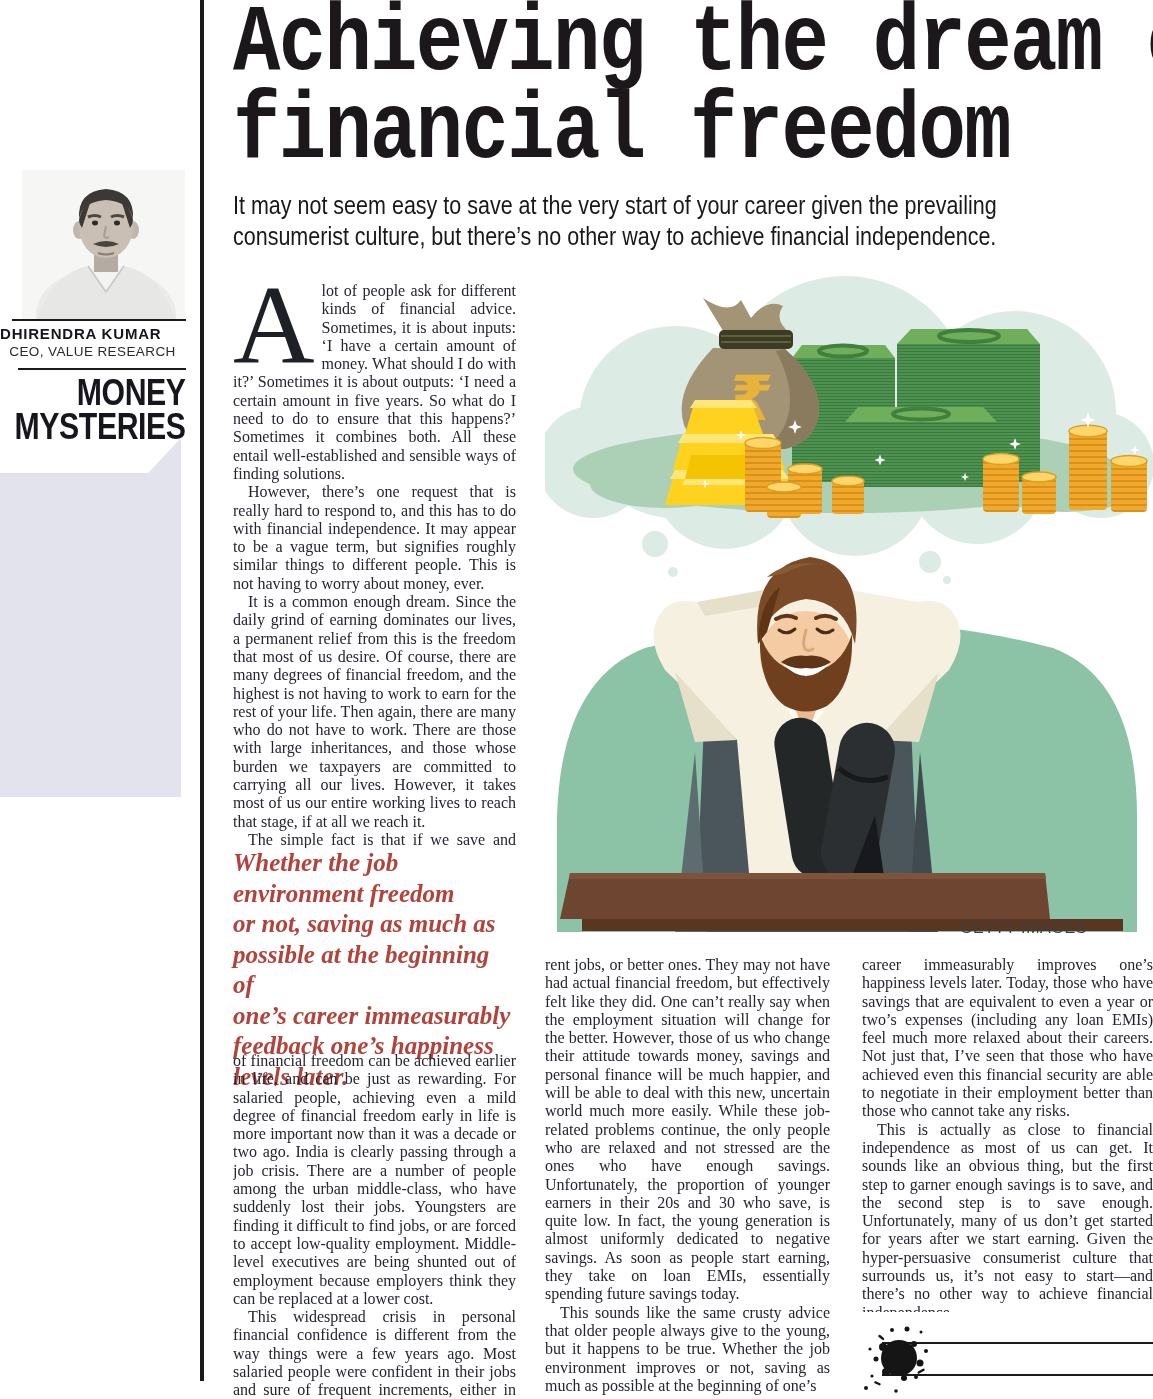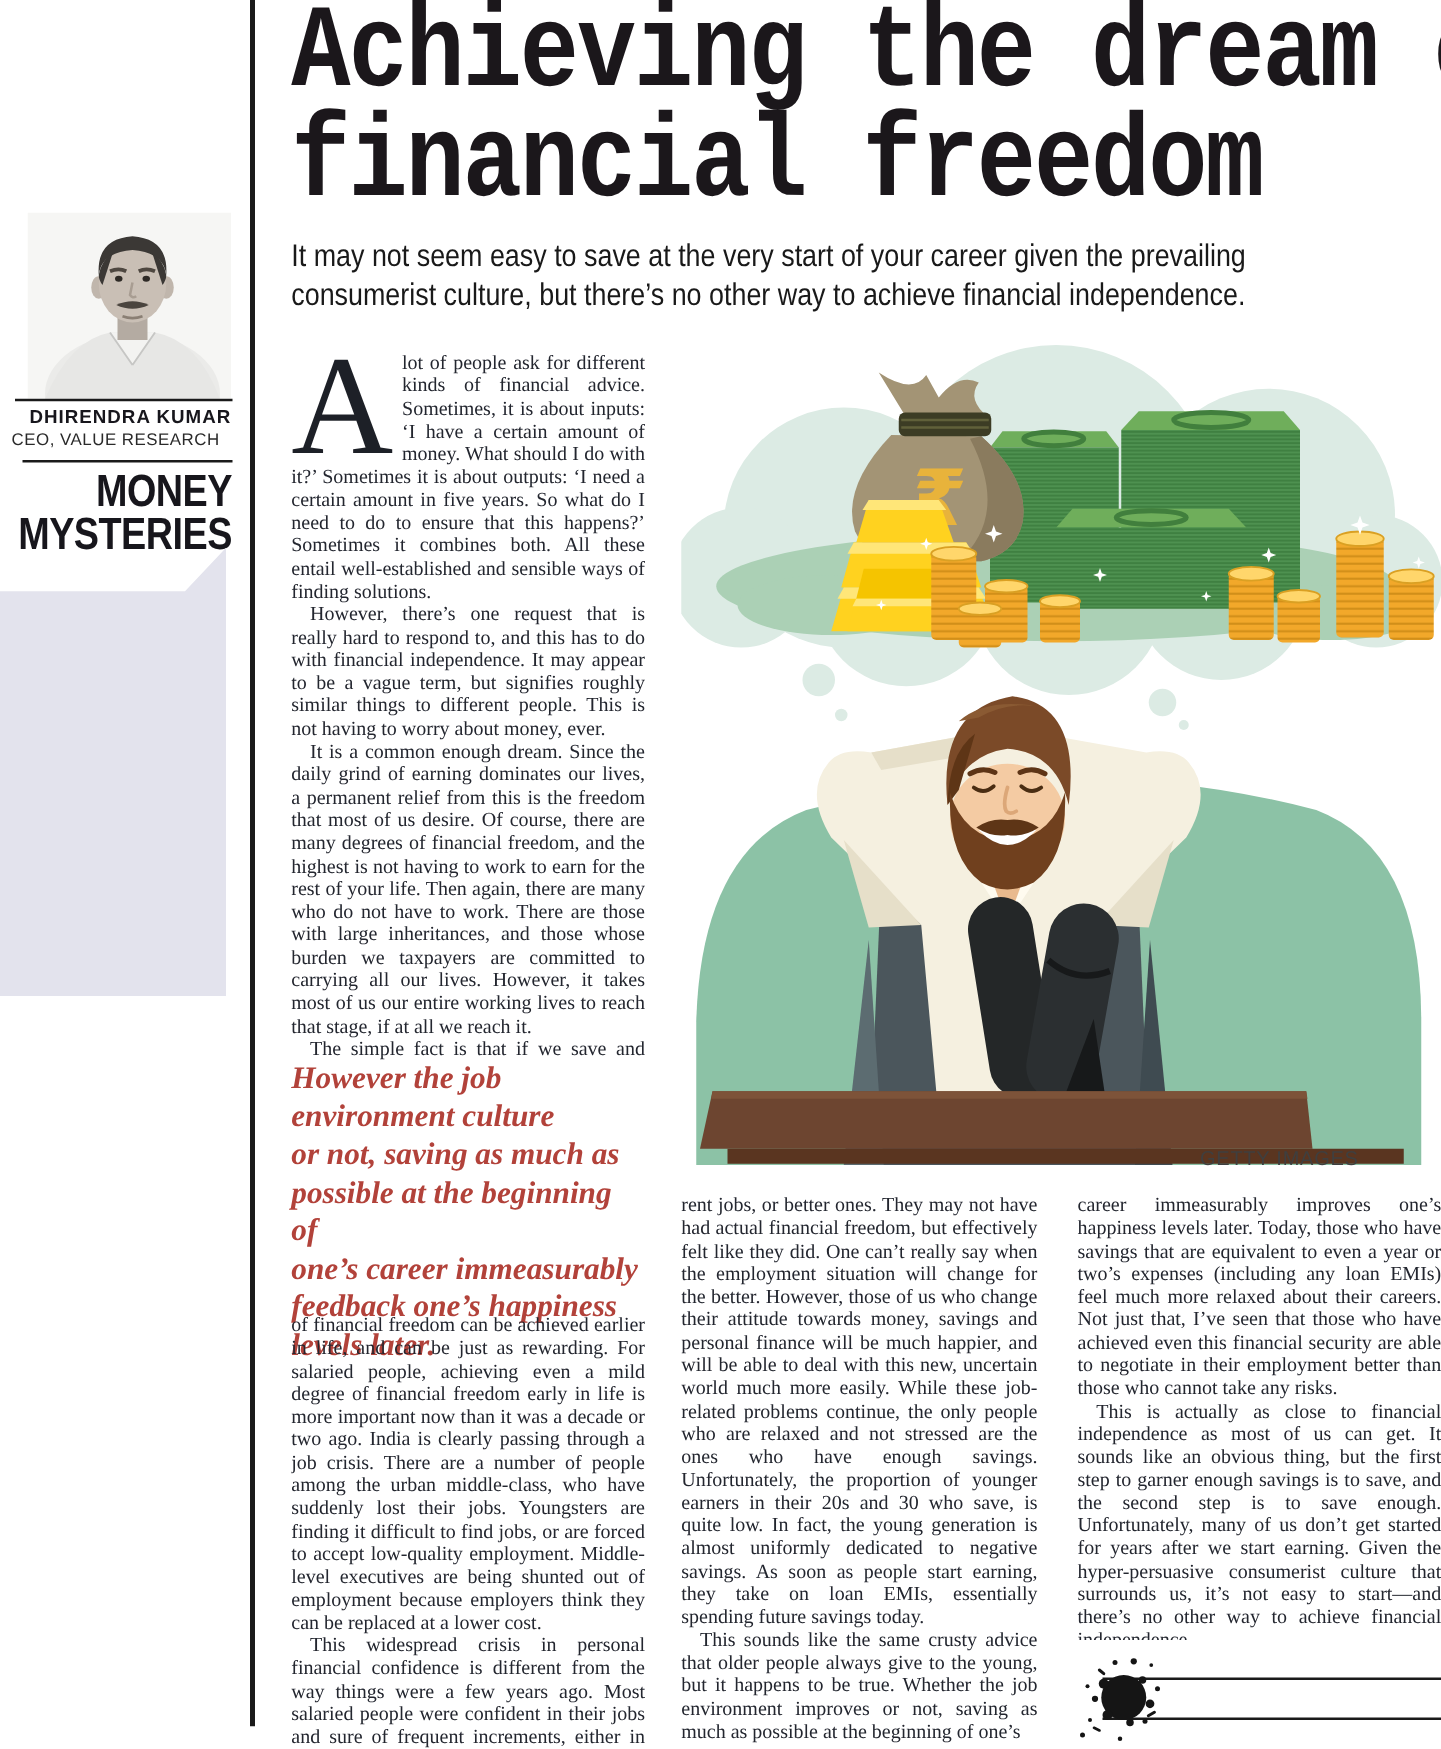--- a/index.html
+++ b/index.html
@@ -10,21 +10,21 @@
   #vrule{left:200px;top:0;width:3.5px;height:1381px;background:#1a1a1a;}
   
   #headline{left:233px;top:0px;width:920px;font-family:Liberation Mono, monospace;
             font-weight:bold;font-size:94px;line-height:88px;letter-spacing:-2px;color:#1b171b;}
   .condL{display:inline-block;transform:scaleX(0.84);transform-origin:0 50%;white-space:nowrap;}
   #subtitle{left:233px;top:190px;width:1020px;font-family:"Liberation Sans",sans-serif;
             font-size:25px;line-height:31px;color:#191919;transform:scaleX(0.86);transform-origin:0 0;}
   
   #photo{left:22px;top:170px;width:163px;height:149px;}
   #photo-rule{left:12px;top:319px;width:174px;height:2px;background:#1a1a1a;}
-  #author-name{left:0px;top:325px;width:185px;text-align:right;font-family:"Liberation Sans",sans-serif;
+  #author-name{left:0px;top:325px;width:185px;text-align:left;font-family:"Liberation Sans",sans-serif;
                font-weight:bold;font-size:15px;letter-spacing:0.8px;color:#17161c;}
   #author-title{left:0px;top:344px;width:185px;text-align:center;font-family:"Liberation Sans",sans-serif;
                 font-size:13.5px;letter-spacing:0.4px;color:#2a2a2a;}
   #author-rule{left:18px;top:368px;width:168px;height:2px;background:#1a1a1a;}
   #column-name{left:-20px;top:376px;width:206px;text-align:right;font-family:"Liberation Sans",sans-serif;
                font-weight:bold;font-size:36px;line-height:34px;letter-spacing:-0.5px;color:#17161c;}
   .condR{display:inline-block;transform:scaleX(0.84);transform-origin:100% 0;white-space:nowrap;}
   #callout-box{left:0;top:438px;width:181px;height:359px;background:#e3e3ed;
                clip-path:polygon(0 35px,148px 35px,181px 0,181px 359px,0 359px);}
   #callout-text{left:0px;top:512px;width:181px;}
@@ -251,22 +251,22 @@
   <div id="getty" class="abs">GETTY IMAGES</div>
 
   <div id="col1-top" class="abs bodycol">
     <p class="noindent"><span class="dropcap">A</span><span>lot of people ask for different kinds of financial advice. Sometimes, it is about inputs: ‘I have a certain amount of money. What should I do with it?’ Sometimes it is about outputs: ‘I need a certain amount in five years. So what do I need to do to ensure that this happens?’ Sometimes it combines both. All these entail well-established and sensible ways of finding solutions.</span></p>
     <p>However, there’s one request that is really hard to respond to, and this has to do with financial independence. It may appear to be a vague term, but signifies roughly similar things to different people. This is not having to worry about money, ever.</p>
     <p>It is a common enough dream. Since the daily grind of earning dominates our lives, a permanent relief from this is the freedom that most of us desire. Of course, there are many degrees of financial freedom, and the highest is not having to work to earn for the rest of your life. Then again, there are many who do not have to work. There are those with large inheritances, and those whose burden we taxpayers are committed to carrying all our lives. However, it takes most of us our entire working lives to reach that stage, if at all we reach it.</p>
     <p>The simple fact is that if we save and invest with a modicum of planning, lesser degrees</p>
   </div>
 
   <div id="pullquote" class="abs">
-    <div>However the job</div>
-    <div>environment culture</div>
+    <div>Whether the job</div>
+    <div>environment freedom</div>
     <div>or not, saving as much as</div>
     <div>possible at the beginning of</div>
     <div>one’s career immeasurably</div>
     <div>feedback one’s happiness</div>
     <div>levels later.</div>
   </div>
 
   <div id="col1-bottom" class="abs bodycol">
     <p class="noindent">of financial freedom can be achieved earlier in life, and can be just as rewarding. For salaried people, achieving even a mild degree of financial freedom early in life is more important now than it was a decade or two ago. India is clearly passing through a job crisis. There are a number of people among the urban middle-class, who have suddenly lost their jobs. Youngsters are finding it difficult to find jobs, or are forced to accept low-quality employment. Middle-level executives are being shunted out of employment because employers think they can be replaced at a lower cost.</p>
     <p>This widespread crisis in personal financial confidence is different from the way things were a few years ago. Most salaried people were confident in their jobs and sure of frequent increments, either in their cur-</p>

